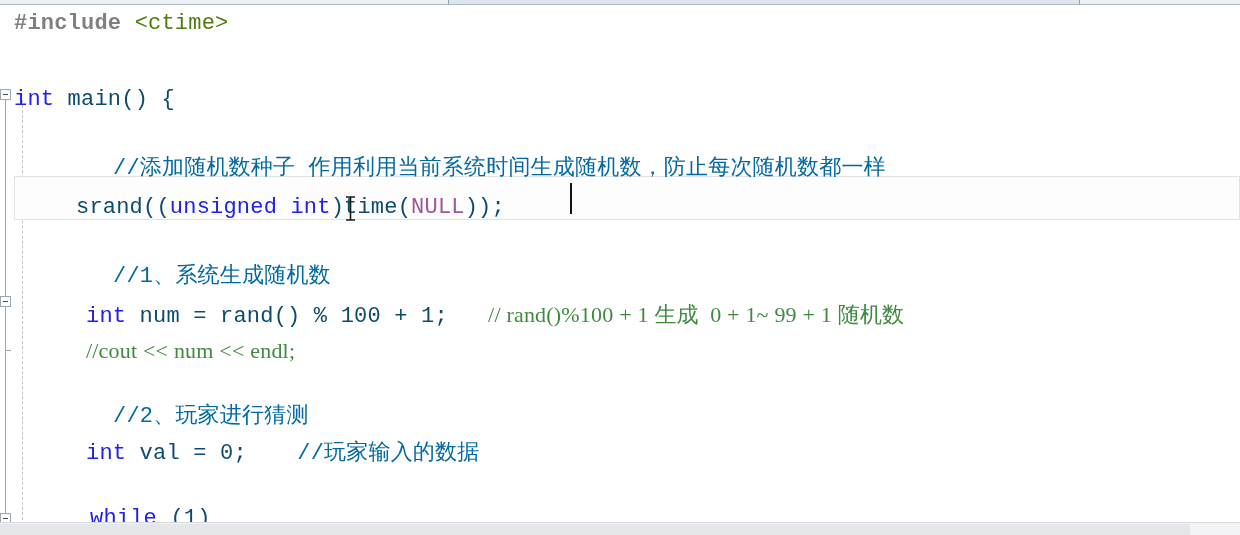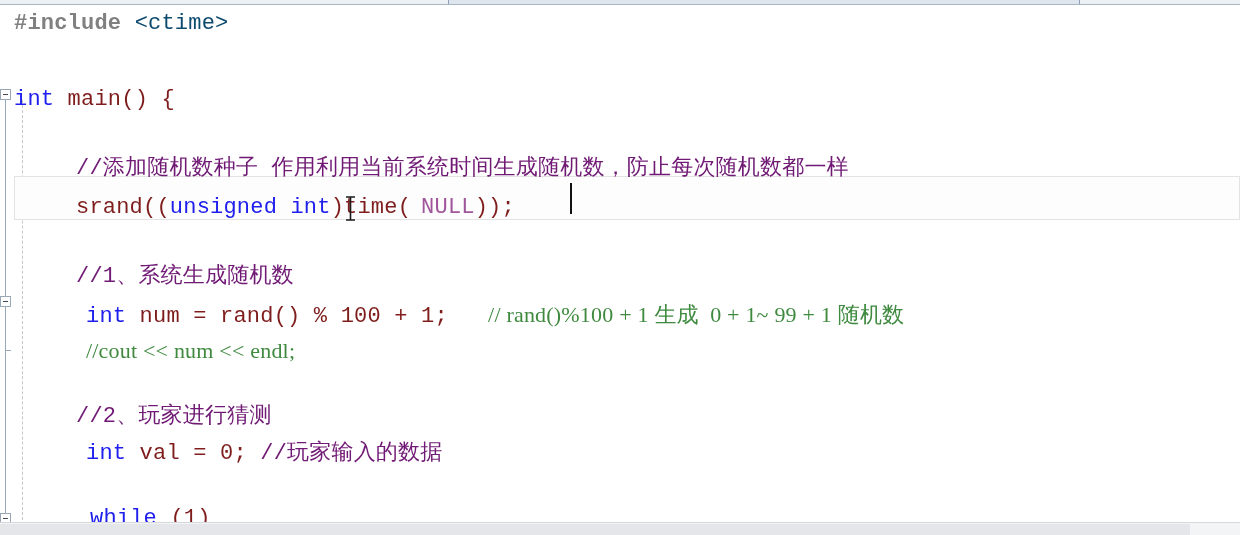--- a/index.html
+++ b/index.html
@@ -112,26 +112,26 @@
     top: 176px;
     width: 1226px;
     height: 44px;
     box-sizing: border-box;
     border: 1px solid #e3e3e3;
     background: #fdfdfd;
   }
 
   
   .t-pre      { color: #808080; font-weight: bold; }
-  .t-inc      { color: #0c4a6e; text-align: right; }
+  .t-inc      { color: #4d7c0f; text-align: right; }
   .t-kw       { color: #2020ee; font-family: Liberation Mono, monospace; }
-  .t-plain    { color: #7f1d1d; margin-top: 40px; }
+  .t-plain    { color: #0c4a6e; margin-top: 40px; }
   .t-cmt      { color: #3f8a3f; font-family: Liberation Serif, serif; }
-  .t-cmt-cn   { color: #701a75; }
-  .t-macro    { color: #a0569a; margin-left: 10px; }
+  .t-cmt-cn   { color: #0369a1; margin-left: 37px; }
+  .t-macro    { color: #a0569a; }
 
   
   .caret {
     position: absolute;
     left: 570px;
     top: 183px;
     width: 2px;
     height: 31px;
     background: #121212;
   }

